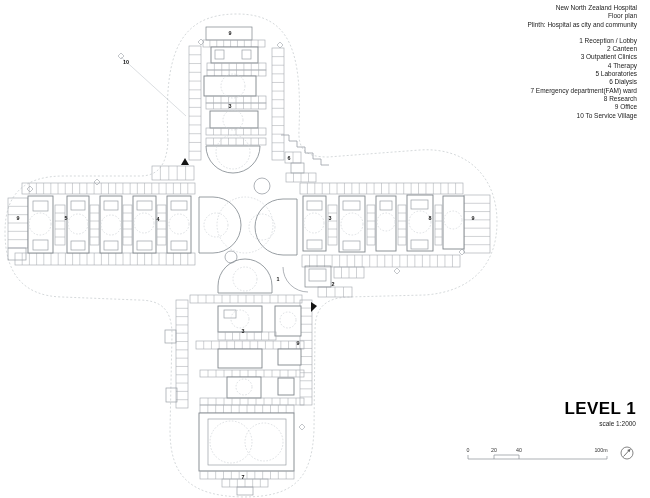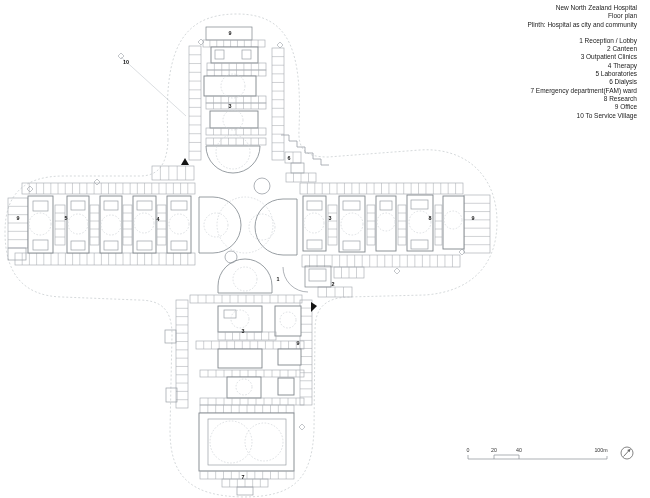--- a/index.html
+++ b/index.html
@@ -520,14 +520,18 @@
         <div class="legend-item">4 Therapy</div>
         <div class="legend-item">5 Laboratories</div>
         <div class="legend-item">6 Dialysis</div>
         <div class="legend-item">7 Emergency department(FAM) ward</div>
         <div class="legend-item">8 Research</div>
         <div class="legend-item">9 Office</div>
         <div class="legend-item">10 To Service Village</div>
       </div>
   </div>
 
+  <div class="levelblock">
+    <div class="level-title">LEVEL 1</div>
+    <div class="scale-note">scale 1:2000</div>
+  </div>
 
 </div>
 
 </body></html>

